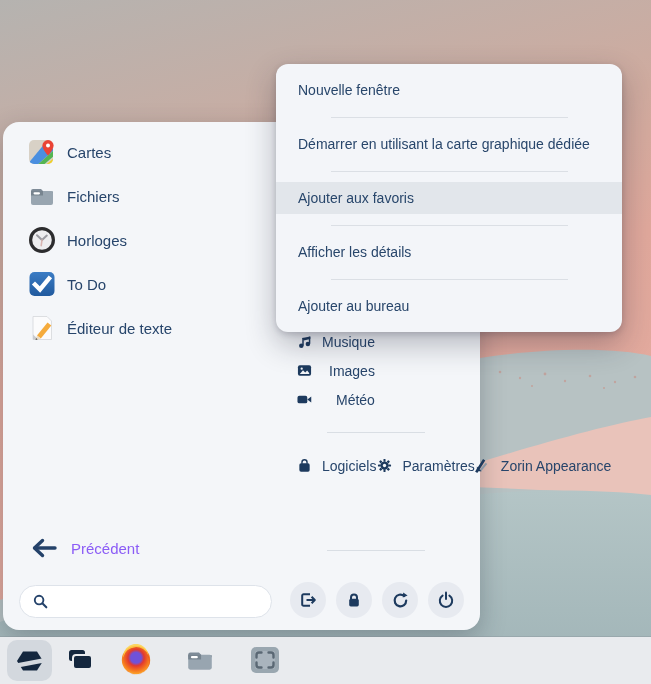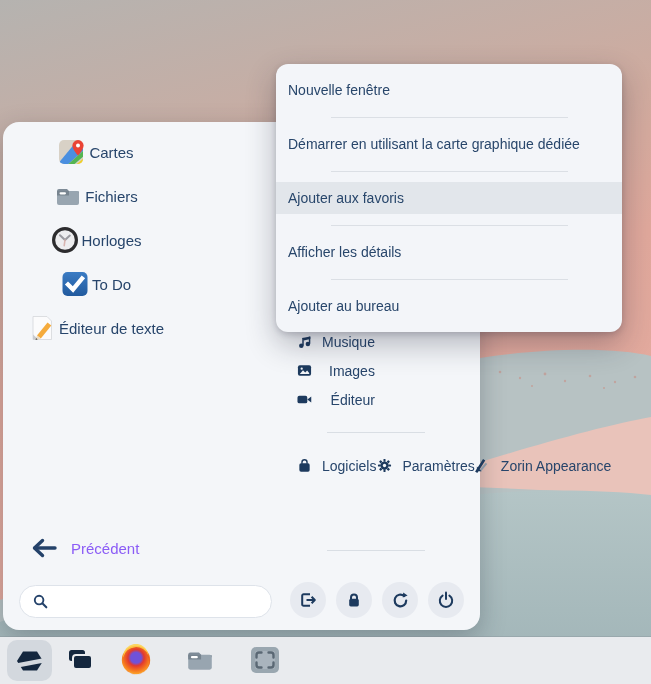--- a/index.html
+++ b/index.html
@@ -10,21 +10,21 @@
   
   #wallpaper { position:absolute; inset:0; z-index:0; }
 
   
   .panel {
     position:absolute; left:3px; top:122px; width:477px; height:508px;
     background:#f4f6f9; border-radius:16px; z-index:2;
     box-shadow:0 8px 26px rgba(30,35,50,.28);
   }
   .apps-col { position:absolute; left:25px; top:16px; display:flex; flex-direction:column; gap:16px; }
-  .app-row { display:flex; align-items:center; gap:3px; height:28px; cursor:default;justify-content:center; }
+  .app-row { display:flex; align-items:center; gap:11px; height:28px; cursor:default; }
   .app-row .app-icon { width:28px; height:28px; flex:0 0 28px; }
   .app-label { font-size:15px; color:#27456b; white-space:nowrap; }
 
   .back-row { position:absolute; left:27px; top:412px; display:flex; align-items:center; gap:13px; height:28px; }
   .back-label { font-size:15px; color:#8b5cf6; }
 
   .search-box {
     position:absolute; left:16px; top:463px; width:253px; height:33px;
     background:#ffffff; border:1px solid #dee3ea; border-radius:17px;
     display:flex; align-items:center; padding:0 10px 0 13px; gap:8px;
@@ -49,21 +49,21 @@
     display:flex; align-items:center; justify-content:center; cursor:default;
   }
 
   
   .ctx-menu {
     position:absolute; left:276px; top:64px; width:346px; z-index:3;
     background:#f3f5f9; border-radius:12px; padding:10px 0;
     box-shadow:0 12px 30px rgba(25,30,50,.30), 0 2px 6px rgba(25,30,50,.18);
   }
   .ctx-item {
-    height:32px; line-height:32px; padding-left:12px;
+    height:32px; line-height:32px; padding-left:22px;
     font-size:14px; color:#28466b; white-space:nowrap; overflow:hidden; cursor:default;
   }
   .ctx-item.highlighted { background:#e2e6eb; }
   .ctx-sep { height:22px; position:relative; }
   .ctx-sep::after {
     content:""; position:absolute; left:55px; right:54px; top:50%;
     border-top:1px solid #dbdfe5;
   }
 
   
@@ -220,21 +220,21 @@
         </span>
         <span class="mini-label">Images</span>
       </div>
       <div class="mini-row">
         <span class="mini-icon">
           <svg width="15" height="15" viewBox="0 0 16 16">
             <rect x="0.5" y="4" width="10.5" height="8" rx="2" fill="#1d3a5e"></rect>
             <path d="M11,8 L15.2,4.8 V11.2 Z" fill="#1d3a5e"></path>
           </svg>
         </span>
-        <span class="mini-label">Éditeur</span>
+        <span class="mini-label">Météo</span>
       </div>
     </div>
 
     <div class="col-sep s1"></div>
 
     <div class="sys-col">
       <div class="mini-row">
         <span class="mini-icon">
           <svg width="15" height="15" viewBox="0 0 16 16">
             <path d="M5.3,6 V4.6 a2.7,2.7 0 0 1 5.4,0 V6" fill="none" stroke="#1d3a5e" stroke-width="1.5"></path>

